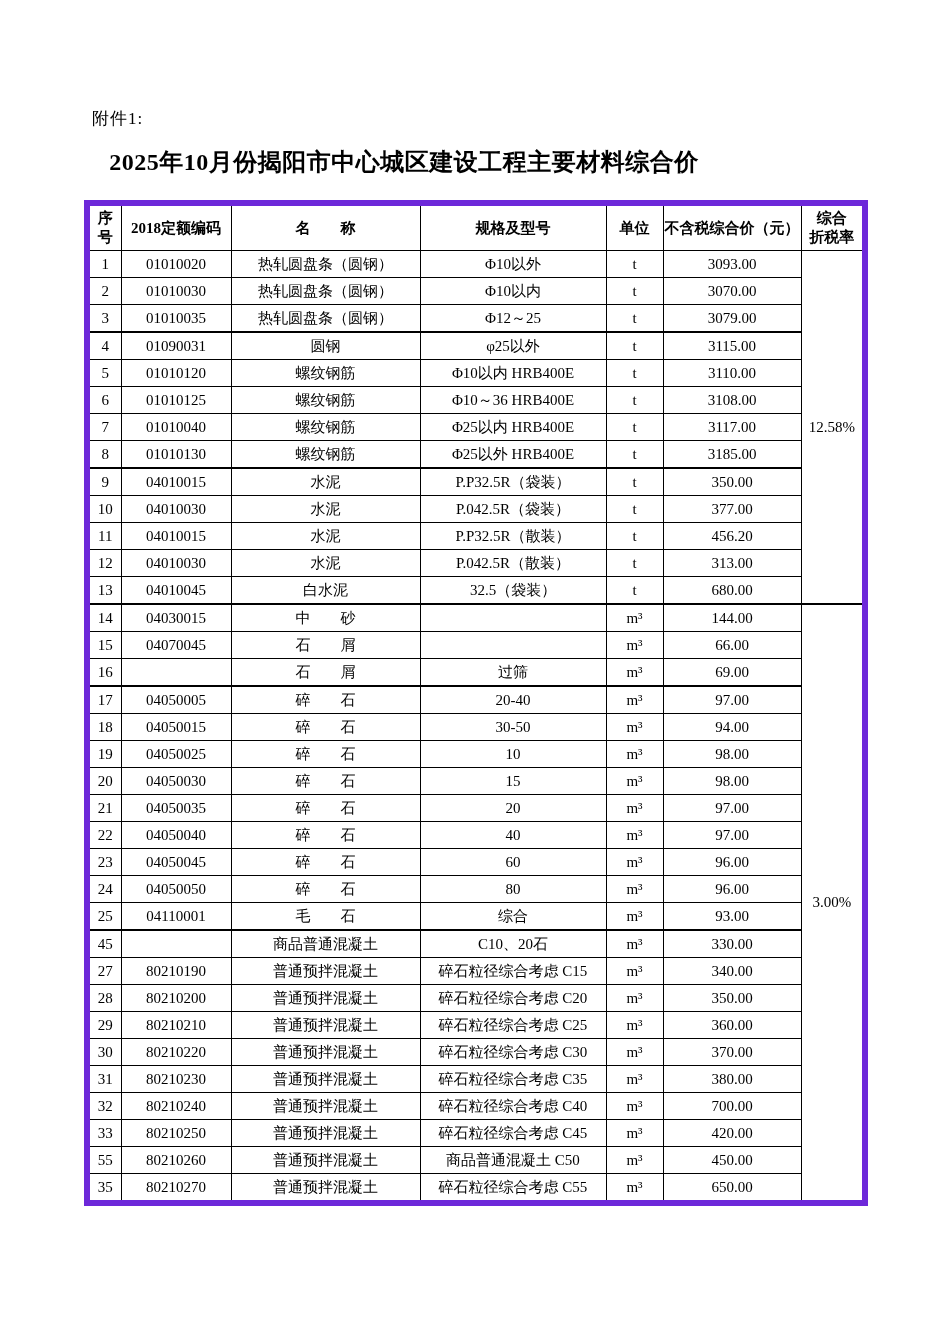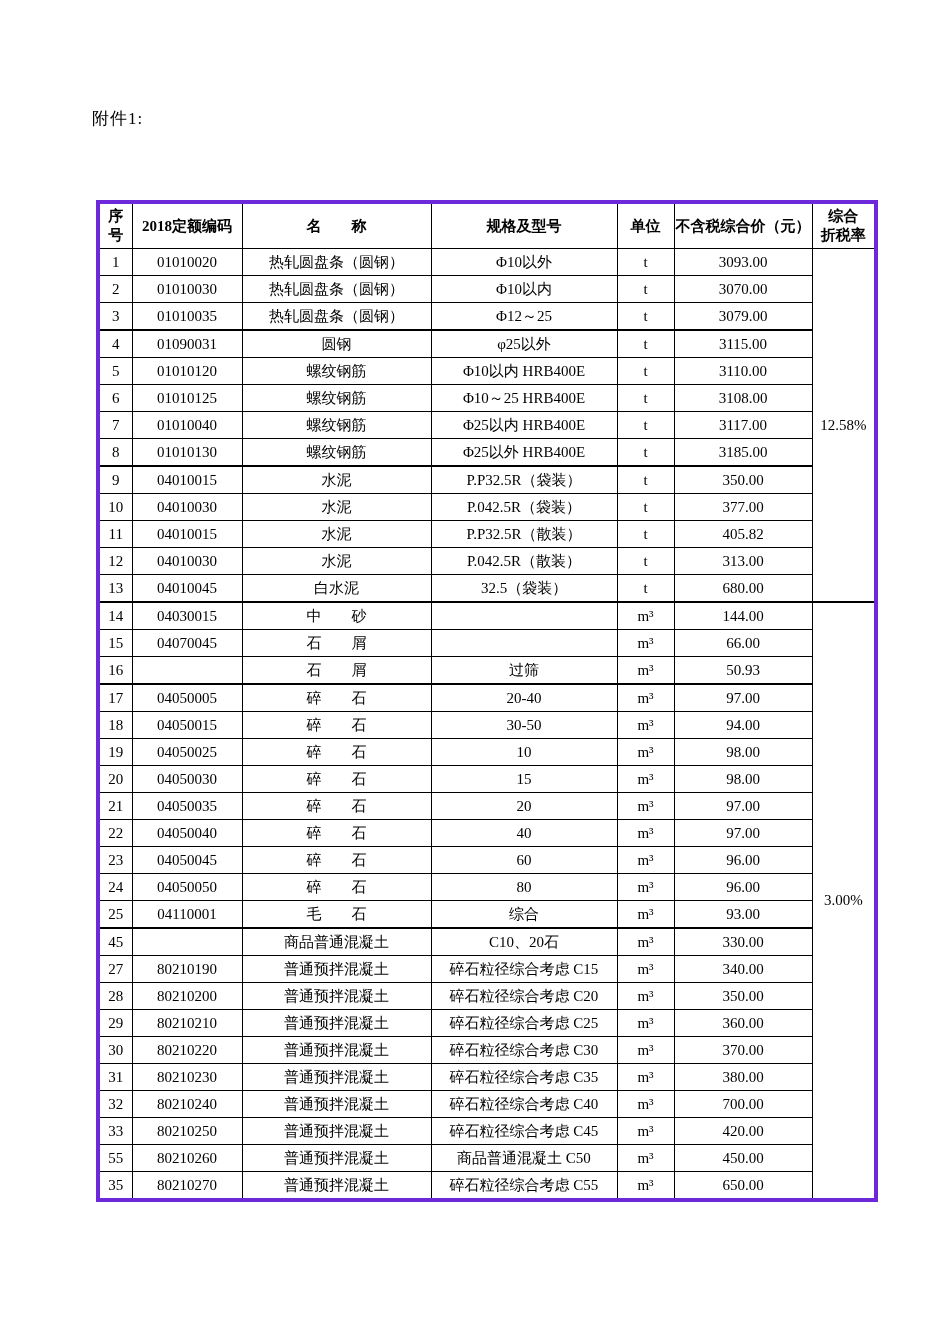--- a/index.html
+++ b/index.html
@@ -24,26 +24,26 @@
     right: 0;
     top: 146px;
     text-align: center;
     font-size: 24px;
     font-weight: bold;
     letter-spacing: 0.5px;
     white-space: nowrap;
   }
   table.price-table {
     position: absolute;
-    left: 96px;
+    left: 84px;
     top: 200px;
     width: 778px;
     table-layout: fixed;
     border-collapse: collapse;
-    border: 4px solid #6d28d9;
+    border: 6px solid #6d28d9;
     padding-left: 36px;
   }
   .price-table th, .price-table td {
     border: 1px solid #000;
     text-align: center;
     vertical-align: middle;
     padding: 0 1px;
     font-size: 15px;
     overflow: hidden;
     font-weight: normal;
@@ -62,20 +62,21 @@
   tr.group-end td { border-bottom-width: 2px; }
   td.tax-cell     { border-bottom-width: 2px; font-size: 15px; }
 </style>
 </head>
 <body>
 
 <div class="page">
 
   <div class="attachment-label">附件1:</div>
 
+  <div class="doc-title">2025年10月份揭阳市中心城区建设工程主要材料综合价</div>
 
   <table class="price-table">
     <colgroup>
       <col style="width:34px">
       <col style="width:110px">
       <col style="width:189px">
       <col style="width:186px">
       <col style="width:57px">
       <col style="width:138px">
       <col style="width:64px">
@@ -131,21 +132,21 @@
           <td>01010120</td>
           <td>螺纹钢筋</td>
           <td>Φ10以内 HRB400E</td>
           <td>t</td>
           <td>3110.00</td>
         </tr>
         <tr>
           <td>6</td>
           <td>01010125</td>
           <td>螺纹钢筋</td>
-          <td>Φ10～25 HRB400E</td>
+          <td>Φ10～36 HRB400E</td>
           <td>t</td>
           <td>3108.00</td>
         </tr>
         <tr>
           <td>7</td>
           <td>01010040</td>
           <td>螺纹钢筋</td>
           <td>Φ25以内 HRB400E</td>
           <td>t</td>
           <td>3117.00</td>
@@ -173,21 +174,21 @@
           <td>P.042.5R（袋装）</td>
           <td>t</td>
           <td>377.00</td>
         </tr>
         <tr>
           <td>11</td>
           <td>04010015</td>
           <td>水泥</td>
           <td>P.P32.5R（散装）</td>
           <td>t</td>
-          <td>405.82</td>
+          <td>456.20</td>
         </tr>
         <tr>
           <td>12</td>
           <td>04010030</td>
           <td>水泥</td>
           <td>P.042.5R（散装）</td>
           <td>t</td>
           <td>313.00</td>
         </tr>
         <tr class="group-end">
@@ -214,21 +215,21 @@
           <td></td>
           <td>m³</td>
           <td>66.00</td>
         </tr>
         <tr class="group-end">
           <td>16</td>
           <td></td>
           <td>石　　屑</td>
           <td>过筛</td>
           <td>m³</td>
-          <td>50.93</td>
+          <td>69.00</td>
         </tr>
         <tr>
           <td>17</td>
           <td>04050005</td>
           <td>碎　　石</td>
           <td>20-40</td>
           <td>m³</td>
           <td>97.00</td>
         </tr>
         <tr>

